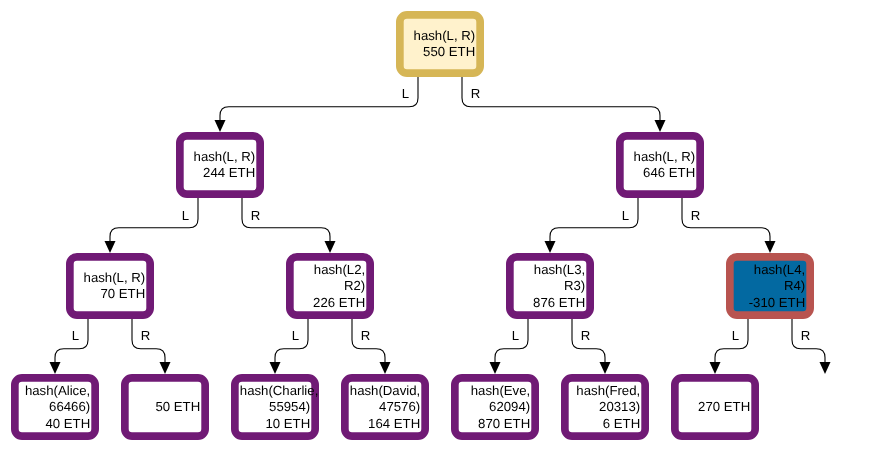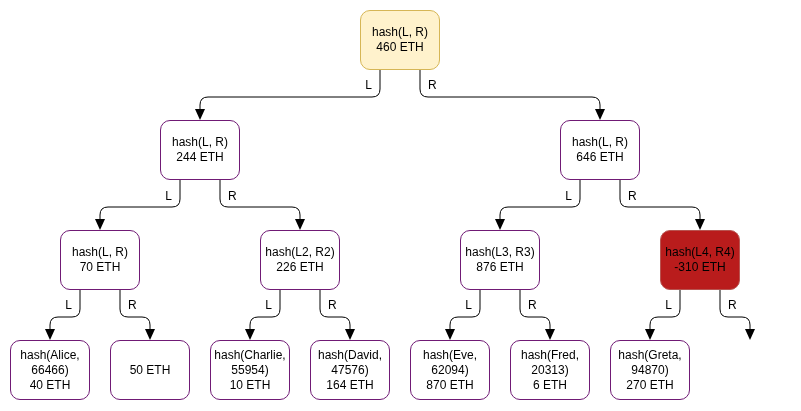--- a/index.html
+++ b/index.html
@@ -15,33 +15,33 @@
   }
   svg.edges { position: absolute; left: 0; top: 0; }
   svg.edges path { fill: none; stroke: #000000; stroke-width: 1; }
   svg.edges polygon { fill: #000000; stroke: none; }
   svg.edges text { font-family: "Liberation Sans", "DejaVu Sans", sans-serif; font-size: 12px; fill: #000000; }
   .node {
     position: absolute;
     width: 80px;
     height: 60px;
     box-sizing: border-box;
-    border: 1px solid #701a75;
+    border: 7px solid #701a75;
     border-radius: 10px;
     background: #ffffff;
     display: flex;
     flex-direction: column;
     justify-content: center;
     align-items: center;
-    text-align: center;
+    text-align: right;
     line-height: 15px;
     padding: 0 1px;
   }
   .node.yellow { background: #FFF2CC; border-color: #D6B656; }
-  .node.red    { background: #b91c1c; border-color: #B85450; }
+  .node.red    { background: #0369a1; border-color: #B85450; }
   .node .hash, .node .val { display: block; width: 100%; }
 </style>
 </head>
 <body>
 
 <div class="canvas">
 
   <svg class="edges" width="801" height="411" viewBox="0 0 801 411">
     <g>
       <path d="M380,70 L380,89 Q380,97 372,97 L208,97 Q200,97 200,105 L200,110"></path>
@@ -110,21 +110,21 @@
     </g>
     <g>
       <path d="M720,290 L720,309 Q720,317 728,317 L742,317 Q750,317 750,325 L750,330"></path>
       <polygon points="745,329 755,329 750,340"></polygon>
       <text x="728" y="309" text-anchor="start">R</text>
     </g>
   </svg>
 
   <div class="node yellow" style="left:360px;top:10px">
     <span class="hash">hash(L, R)</span>
-    <span class="val">460 ETH</span>
+    <span class="val">550 ETH</span>
   </div>
 
   <div class="node" style="left:160px;top:120px">
     <span class="hash">hash(L, R)</span>
     <span class="val">244 ETH</span>
   </div>
   <div class="node" style="left:560px;top:120px">
     <span class="hash">hash(L, R)</span>
     <span class="val">646 ETH</span>
   </div>
@@ -163,17 +163,16 @@
   </div>
   <div class="node" style="left:410px;top:340px">
     <span class="hash">hash(Eve, 62094)</span>
     <span class="val">870 ETH</span>
   </div>
   <div class="node" style="left:510px;top:340px">
     <span class="hash">hash(Fred, 20313)</span>
     <span class="val">6 ETH</span>
   </div>
   <div class="node" style="left:610px;top:340px">
-    <span class="hash">hash(Greta, 94870)</span>
     <span class="val">270 ETH</span>
   </div>
 
 </div>
 
 </body></html>

